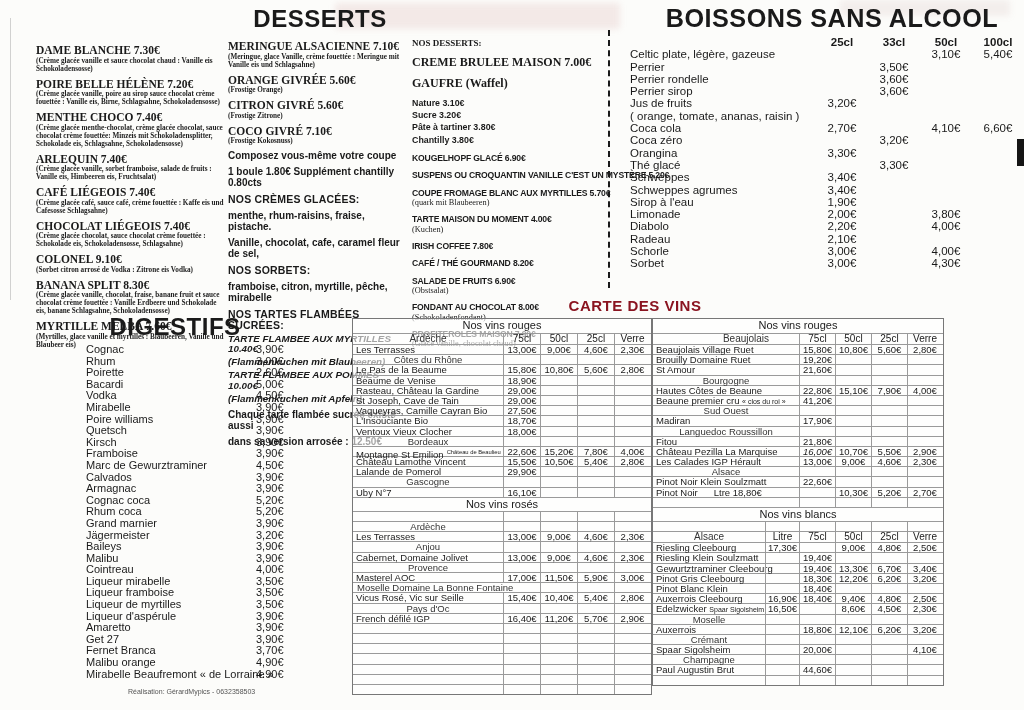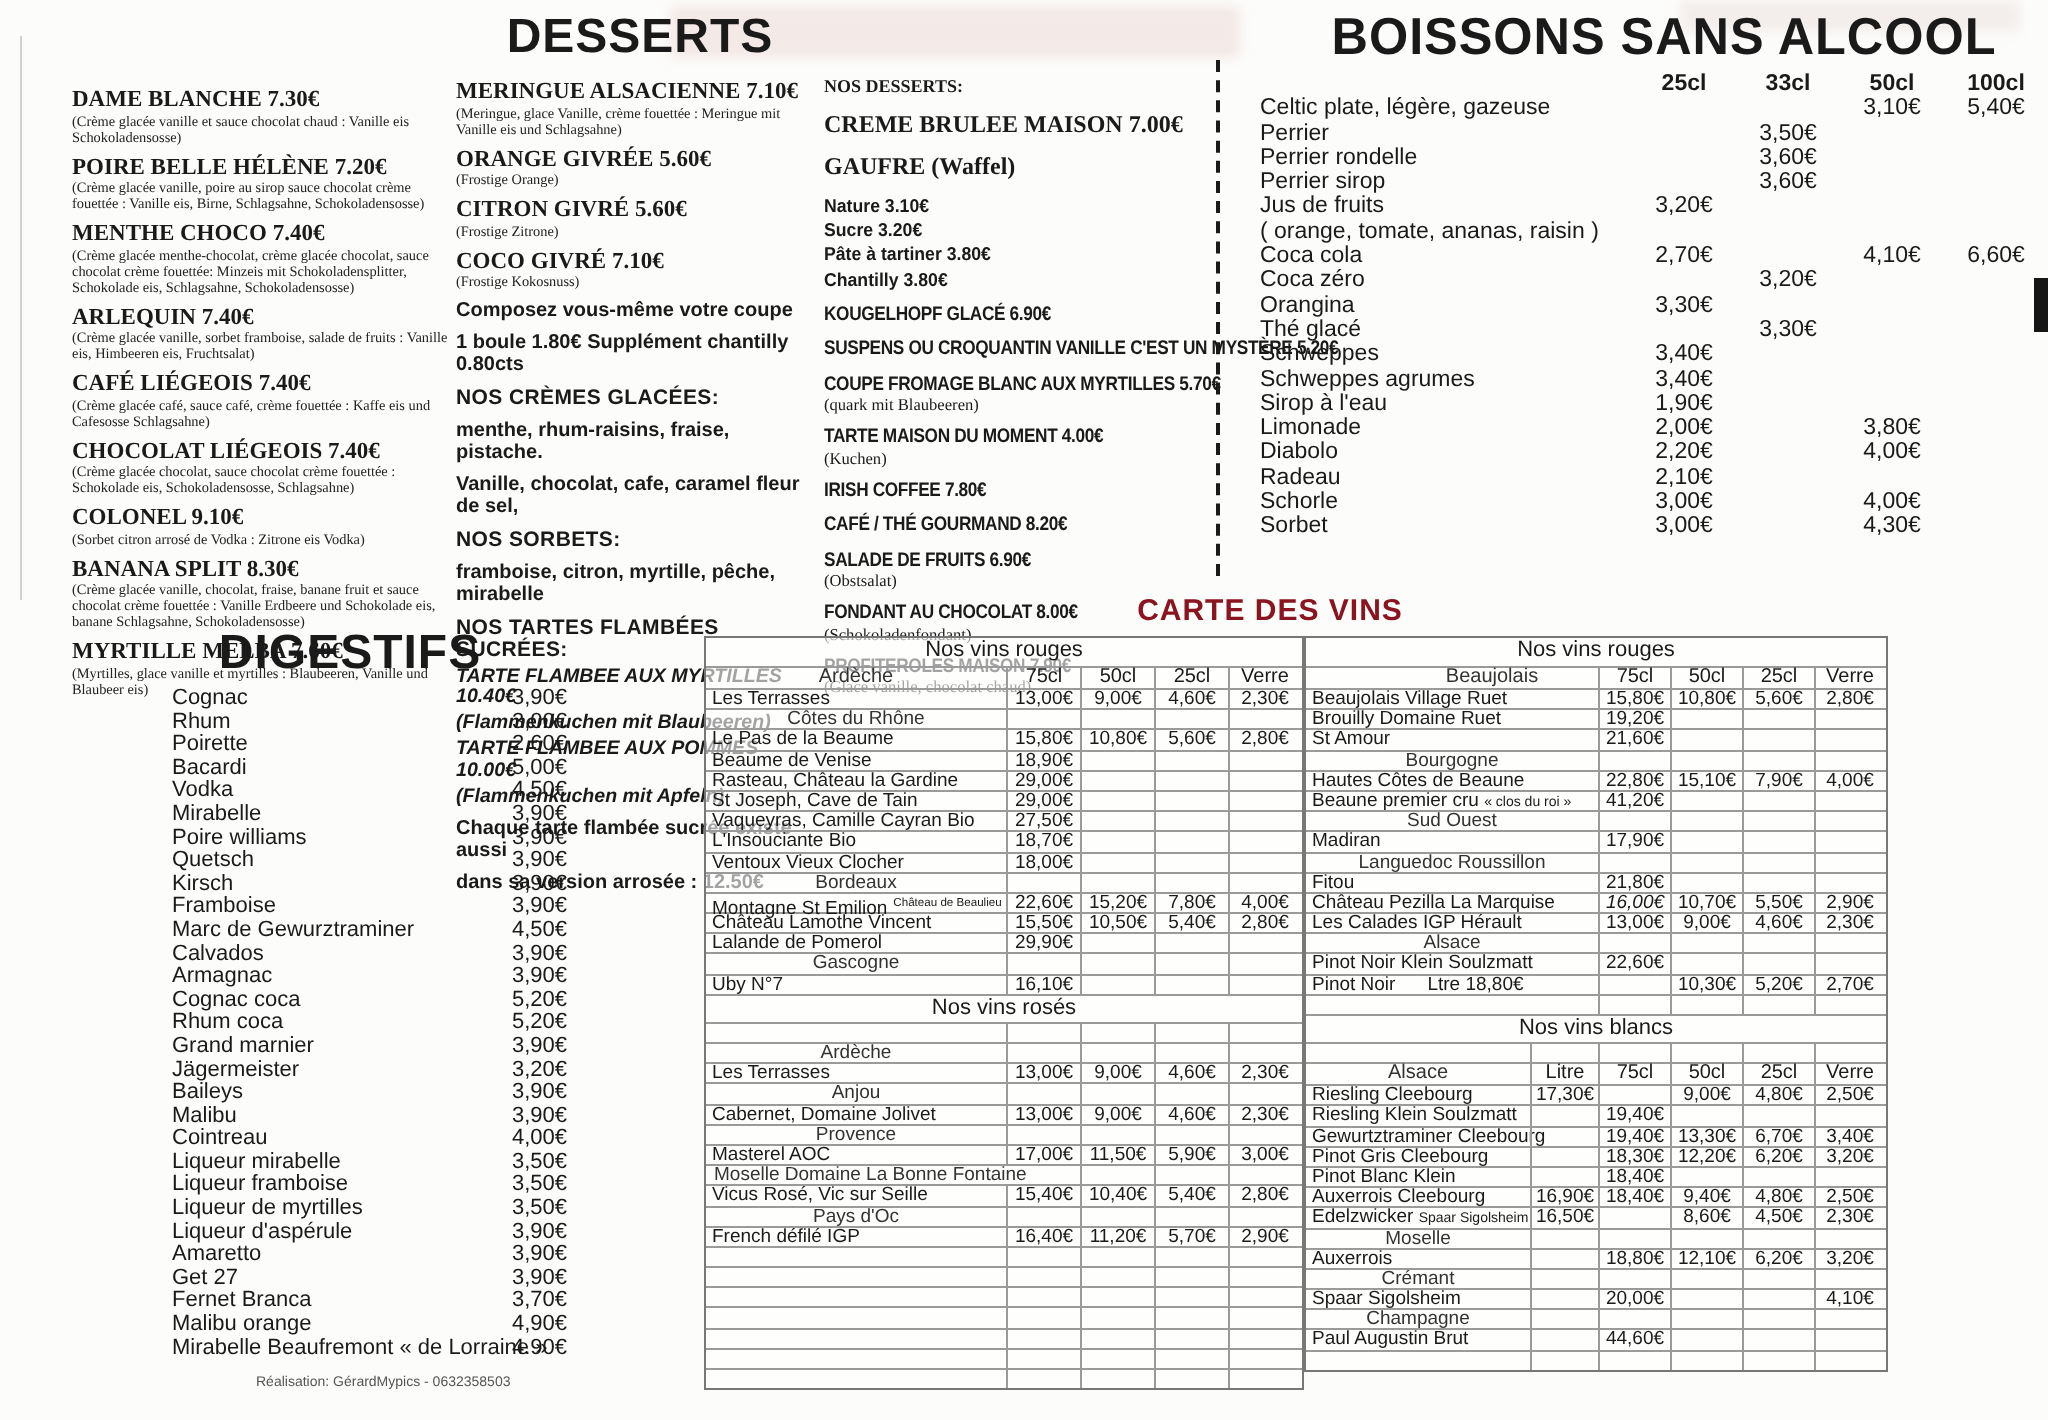--- a/index.html
+++ b/index.html
@@ -22,21 +22,21 @@
   .t-digestifs{left:85px;top:313px;width:180px;font-size:24px;}
   .t-vins{left:540px;top:297px;width:190px;font-size:15px;color:#8a1420;}
 
   
   .dcol{position:absolute;}
   .dcol1{left:36px;top:44px;width:192px;}
   .dcol2{left:228px;top:40px;width:180px;}
   .dcol3{left:412px;top:38px;width:198px;}
   .ditem{margin-bottom:5px;}
   .dname{font-family:"Liberation Serif",serif;font-weight:bold;font-size:11.5px;line-height:12.5px;white-space:nowrap;}
-  .ddesc{font-family:"Liberation Serif",serif;font-size:7.2px;line-height:8px;color:#222;}
+  .ddesc{font-family:"Liberation Serif",serif;font-size:7.2px;line-height:8px;color:#222;font-weight:bold;}
   .l-bold{font-size:10px;font-weight:bold;line-height:11px;margin-top:5px;}
   .l-head{font-size:10.5px;font-weight:bold;line-height:11px;margin-top:6px;letter-spacing:.2px;}
   .l-italic{font-size:9.8px;font-weight:bold;font-style:italic;line-height:10.5px;margin-top:2.5px;}
   .c3-shead{font-family:"Liberation Serif",serif;font-weight:bold;font-size:9px;margin-bottom:7px;}
   .c3-sbig{font-family:"Liberation Serif",serif;font-weight:bold;font-size:12px;margin-bottom:6px;white-space:nowrap;}
   .c3-plain{font-weight:bold;font-size:9.3px;line-height:12.2px;transform:scaleX(.95);transform-origin:0 0;}
   .c3-cond{font-weight:bold;font-size:9.8px;line-height:10.5px;margin-top:7px;white-space:nowrap;
            transform:scaleX(.88);transform-origin:0 0;letter-spacing:-.2px;}
   .c3-sub{font-family:"Liberation Serif",serif;font-size:8.3px;line-height:9px;}
 

